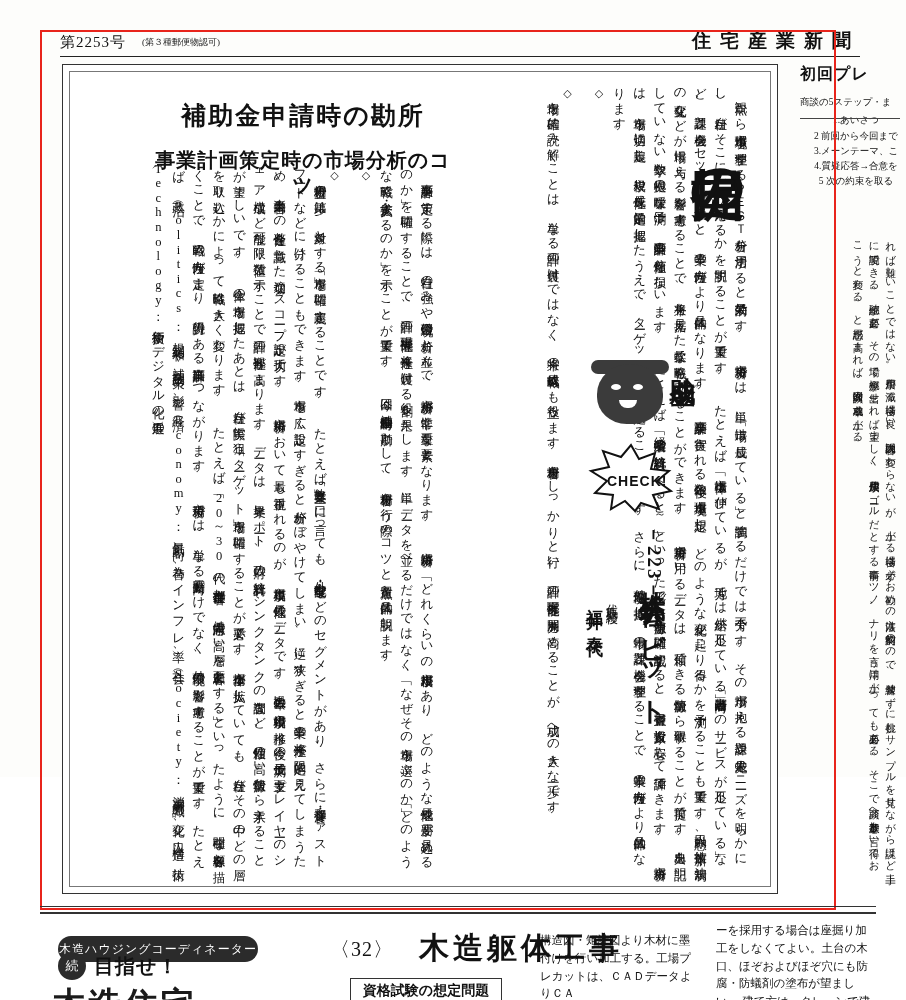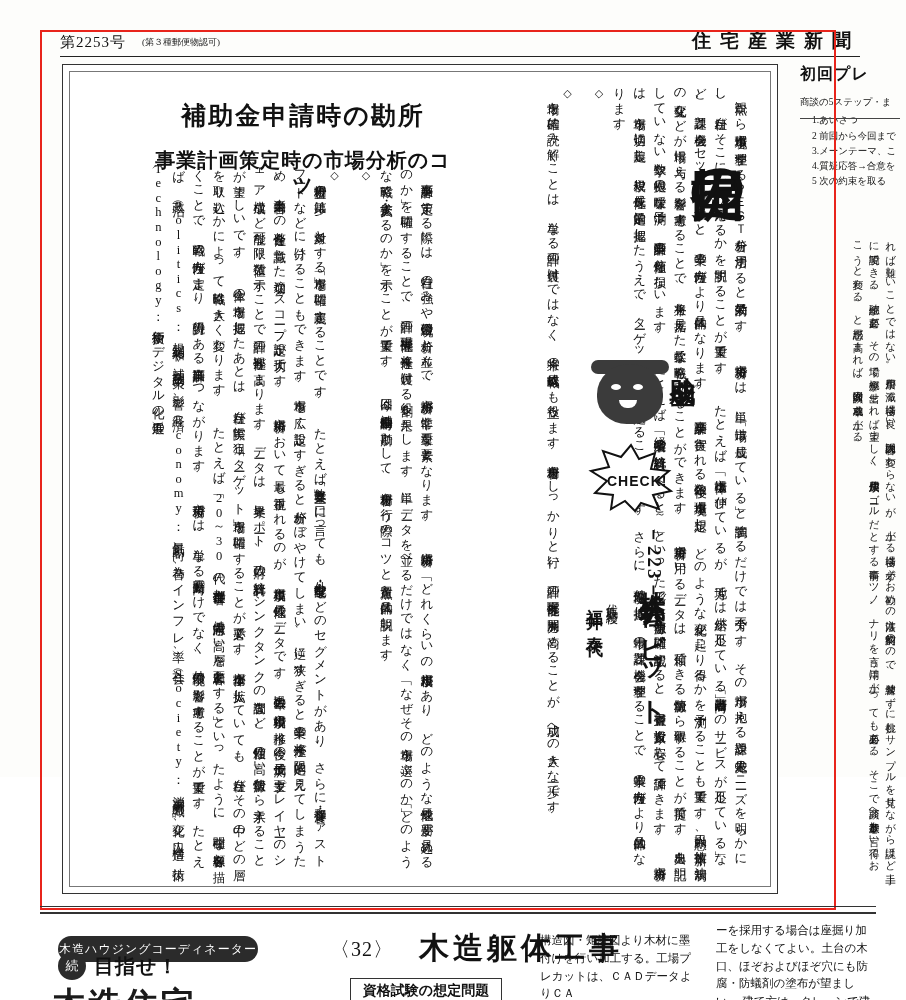--- a/index.html
+++ b/index.html
@@ -48,21 +48,21 @@
   .check-label{position:absolute;left:28px;top:348px;font-size:14px;font-weight:bold;letter-spacing:1px;font-family:Liberation Sans, sans-serif;}
   .num223{position:absolute;left:62px;top:400px;writing-mode:vertical-rl;font-size:19px;letter-spacing:2px;font-weight:bold;}
   .company{position:absolute;left:56px;top:446px;writing-mode:vertical-rl;font-size:26px;font-weight:bold;letter-spacing:3px;}
   .role{position:absolute;left:24px;top:470px;writing-mode:vertical-rl;font-size:12px;letter-spacing:2px;}
   .person{position:absolute;left:4px;top:470px;writing-mode:vertical-rl;font-size:17px;letter-spacing:4px;font-weight:bold;}
 
   
   .rightcol{position:absolute;left:800px;top:64px;width:100px;height:830px;overflow:hidden;}
   .rc-title{font-size:16px;font-weight:bold;letter-spacing:1px;}
   .rc-sub{margin-top:10px;font-size:9.5px;line-height:1.5;}
-  .rc-sub li{margin:0 0 1px 12px;list-style:none;}
+  .rc-sub li{margin:0 0 1px 12px;list-style:none;text-align:center;}
   .rc-vert{position:absolute;right:2px;top:170px;writing-mode:vertical-rl;height:640px;font-size:10.5px;line-height:1.55;letter-spacing:0.5px;}
   .rc-rule{position:absolute;left:0;top:54px;width:100px;border-top:1px solid #444;}
 
   
   .bottom{position:absolute;left:40px;top:916px;width:836px;height:84px;}
   .bot-badge{position:absolute;left:18px;top:20px;width:200px;height:26px;background:#2b2b2b;color:#fff;border-radius:13px;display:flex;align-items:center;justify-content:center;font-size:12px;letter-spacing:1px;}
   .bot-zoku{position:absolute;left:18px;top:36px;display:flex;align-items:center;}
   .zoku-circle{width:28px;height:28px;border-radius:50%;background:#2b2b2b;color:#fff;display:flex;align-items:center;justify-content:center;font-size:13px;}
   .zoku-text{margin-left:8px;font-size:20px;font-weight:bold;letter-spacing:1px;}
   .bot-big{position:absolute;left:12px;top:66px;font-size:34px;font-weight:bold;letter-spacing:2px;color:#1a1a1a;}

